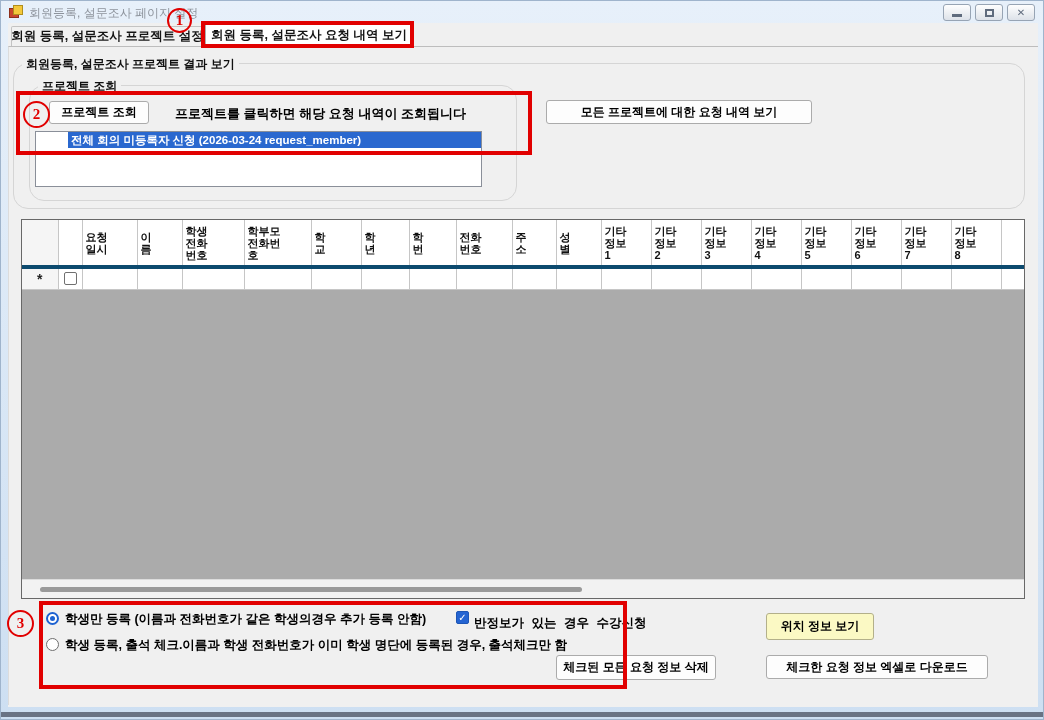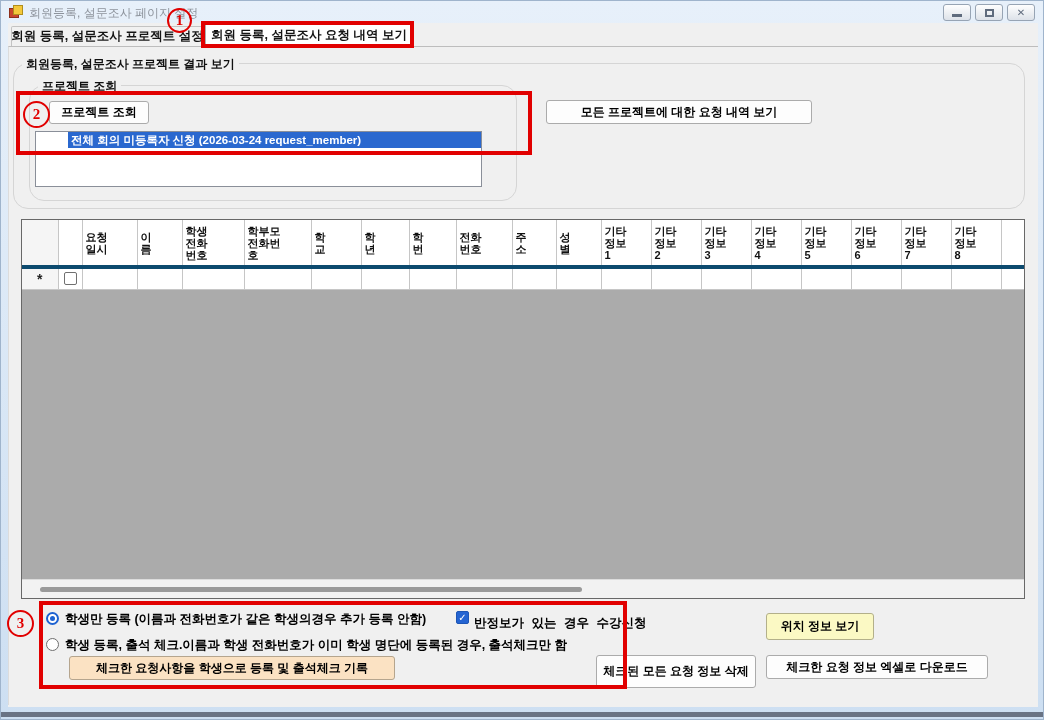--- a/index.html
+++ b/index.html
@@ -39,21 +39,21 @@
     padding:0 4px; font-size:12px; font-weight:bold; color:#111; white-space:nowrap; }
   #group-result { left:12px; top:62px; width:1012px; height:146px; }
   #group-project { left:28px; top:84px; width:488px; height:116px; }
   
   .btn { position:absolute; background:#fdfdfd; border:1px solid #ababab; border-radius:3px;
     font-size:12px; font-weight:bold; color:#000; display:flex; align-items:center;
     justify-content:center; white-space:nowrap; cursor:default; }
   #btn-query    { left:48px;  top:100px; width:100px; height:23px; }
   #btn-all-req  { left:545px; top:99px;  width:266px; height:24px; }
   #btn-register { left:68px;  top:655px; width:326px; height:24px; background:#fbe2c3; border-color:#b5a58e; }
-  #btn-delete   { left:555px; top:654px; width:160px; height:33px;margin-left:40px; }
+  #btn-delete   { left:555px; top:654px; width:160px; height:25px; }
   #btn-location { left:765px; top:612px; width:108px; height:27px; background:#fbf9c4; border-color:#b3b08a; }
   #btn-excel    { left:765px; top:654px; width:222px; height:24px; }
   #hint-label { position:absolute; left:174px; top:104px; font-size:13px; font-weight:bold; color:#000; white-space:nowrap; }
   
   #project-list { position:absolute; left:34px; top:130px; width:447px; height:56px;
     background:#fff; border:1px solid #8a8f99; overflow:hidden;padding-left:32px; }
   .list-item { height:16px; line-height:16px; font-size:11.5px; font-weight:bold; padding-left:3px; white-space:nowrap; }
   .list-item.selected { background:#2a68cf; color:#fff; }
   
   #grid { position:absolute; left:20px; top:218px; width:1004px; height:380px;
@@ -129,20 +129,21 @@
 
   <div class="groupbox" id="group-result">
     <span class="gb-label">회원등록, 설문조사 프로젝트 결과 보기</span>
   </div>
 
   <div class="groupbox" id="group-project">
     <span class="gb-label">프로젝트 조회</span>
   </div>
 
   <div class="btn" id="btn-query">프로젝트 조회</div>
+  <div id="hint-label">프로젝트를 클릭하면 해당 요청 내역이 조회됩니다</div>
 
   <div id="project-list">
       <div class="list-item selected">전체 회의 미등록자 신청 (2026-03-24 request_member)</div>
     </div>
 
   <div class="btn" id="btn-all-req">모든 프로젝트에 대한 요청 내역 보기</div>
 
   <div id="grid">
     <table>
       <colgroup id="grid-cols">
@@ -252,21 +253,20 @@
     </div>
   </div>
 
   <div class="radio on" id="radio-1"></div>
   <div class="opt-label" id="radio-1-label">학생만 등록 (이름과 전화번호가 같은 학생의경우 추가 등록 안함)</div>
   <div class="radio off" id="radio-2"></div>
   <div class="opt-label" id="radio-2-label">학생 등록, 출석 체크.이름과 학생 전화번호가 이미 학생 명단에 등록된 경우, 출석체크만 함</div>
   <div id="chk-class"><span>✓</span></div>
   <div class="opt-label" id="chk-class-label">반정보가 있는 경우 수강신청</div>
 
-  <div class="btn" id="btn-register">체크한 요청사항을 학생으로 등록 및 출석체크 기록</div>
   <div class="btn" id="btn-delete">체크된 모든 요청 정보 삭제</div>
   <div class="btn" id="btn-location">위치 정보 보기</div>
   <div class="btn" id="btn-excel">체크한 요청 정보 엑셀로 다운로드</div>
 
   <div class="ann-rect" id="ann-rect-1"></div>
   <div class="ann-rect" id="ann-rect-2"></div>
   <div class="ann-rect" id="ann-rect-3"></div>
   <div class="ann-circle" id="ann-circle-1">1</div>
   <div class="ann-circle" id="ann-circle-2">2</div>
   <div class="ann-circle" id="ann-circle-3">3</div>

